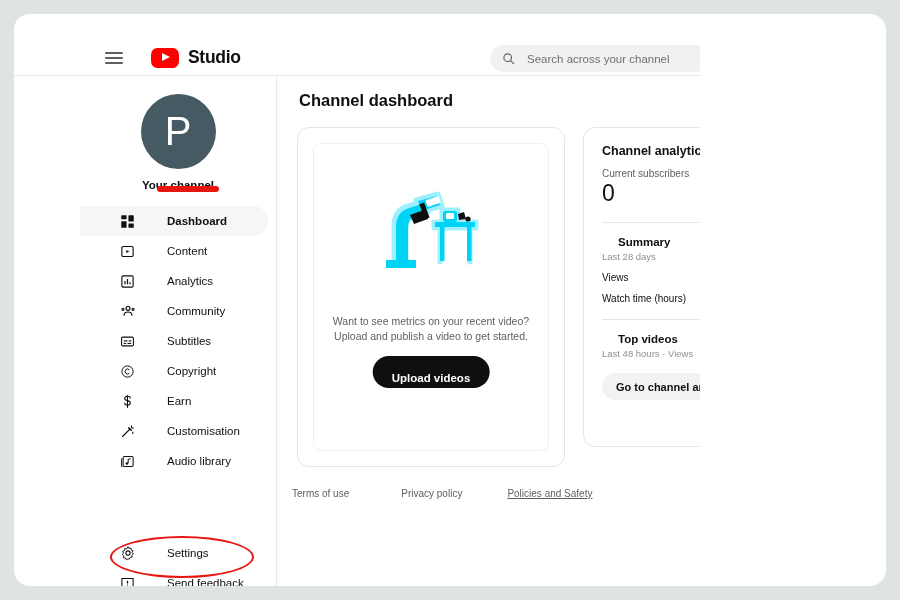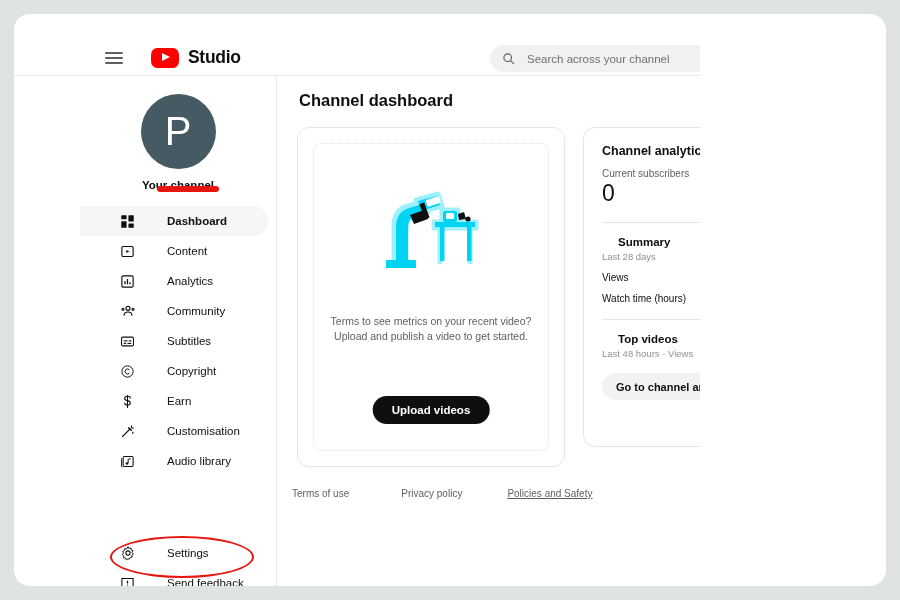--- a/index.html
+++ b/index.html
@@ -285,27 +285,26 @@
   #upload-btn {
     position: absolute;
     left: 50%;
     top: 228px;
     transform: translateX(-50%);
     background: #0f0f0f;
     color: #ffffff;
     border: none;
     border-radius: 16px;
     height: 28px;
-    padding: 8px 19px;
+    padding: 16px 19px;
     font-family: "Liberation Sans", sans-serif;
     font-size: 11.5px;
     font-weight: bold;
     cursor: pointer;
     white-space: nowrap;
-    margin-top: 40px;
   }
 
   
   #analytics-card {
     position: absolute;
     left: 306px;
     top: 51px;
     width: 175px;
     height: 320px;
     border: 1px solid #e5e5e5;
@@ -592,21 +591,21 @@
               <circle cx="96" cy="33" r="2.6"></circle>
             </g>
             <g fill="#ffffff">
               <rect x="54" y="12" width="14" height="7" rx="1" transform="rotate(-18 61 15)"></rect>
               <rect x="74" y="27" width="8" height="6" rx="1"></rect>
             </g>
           </svg>
         </div>
 
         <div id="upload-text">
-          <div>Terms to see metrics on your recent video?</div>
+          <div>Want to see metrics on your recent video?</div>
           <div>Upload and publish a video to get started.</div>
         </div>
 
         <button id="upload-btn">Upload videos</button>
       </div>
 
       <div id="analytics-card">
         <div id="analytics-title">Channel analytics</div>
         <div id="subs-label">Current subscribers</div>
         <div id="subs-value">0</div>

